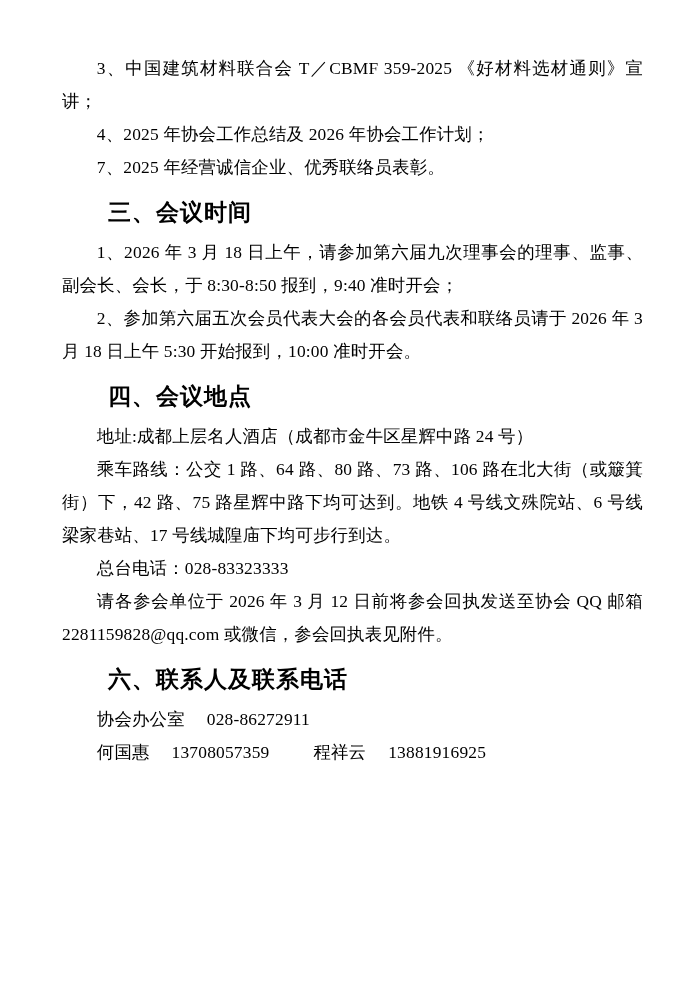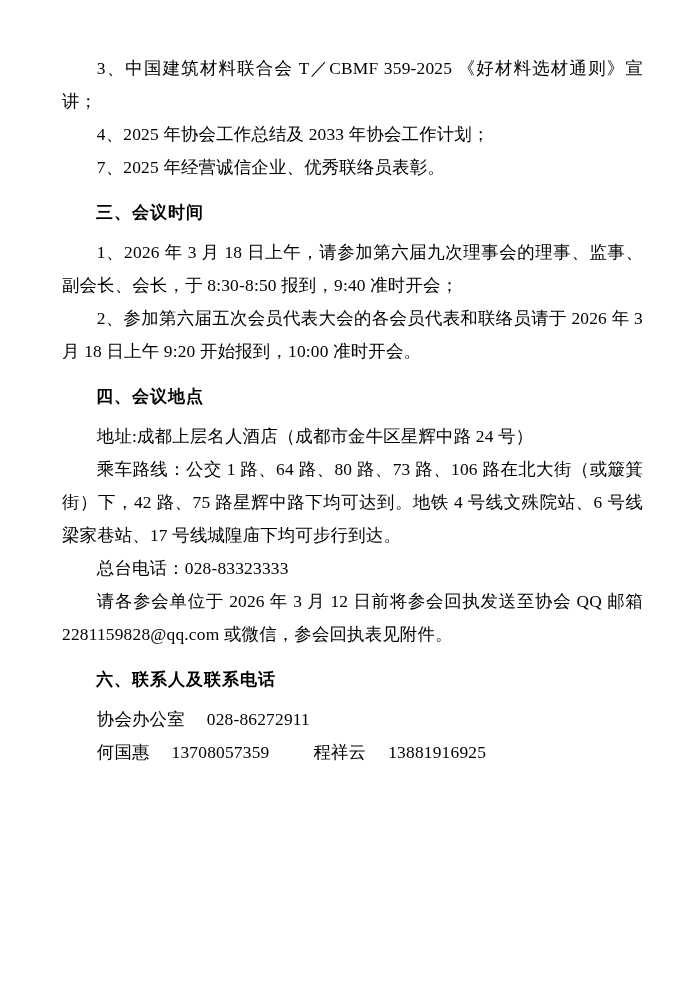--- a/index.html
+++ b/index.html
@@ -31,47 +31,47 @@
   p {
     margin: 0;
   }
   .para {
     text-indent: 2em;
     margin-bottom: 0;
   }
   .heading {
     font-family: Liberation Serif, serif;
     font-weight: bold;
-    font-size: 17px;
+    font-size: 23px;
     text-indent: 2em;
     margin-top: 12px;
     margin-bottom: 7px;
     letter-spacing: 1px;
   }
   .contact-line {
     text-indent: 2em;
   }
   .contact-line .gapper {
     display: inline-block;
     width: 22px;
   }
 </style>
 </head>
 <body>
 
 <div class="page">
   <div class="doc-body">
 
     <p class="para">3、中国建筑材料联合会 T／CBMF 359-2025 《好材料选材通则》宣讲；</p>
-    <p class="para">4、2025 年协会工作总结及 2033 年协会工作计划；</p>
+    <p class="para">4、2025 年协会工作总结及 2026 年协会工作计划；</p>
     <p class="para">7、2025 年经营诚信企业、优秀联络员表彰。</p>
 
     <h2 class="heading">三、会议时间</h2>
     <p class="para">1、2026 年 3 月 18 日上午，请参加第六届九次理事会的理事、监事、副会长、会长，于 8:30-8:50 报到，9:40 准时开会；</p>
-    <p class="para">2、参加第六届五次会员代表大会的各会员代表和联络员请于 2026 年 3 月 18 日上午 9:20 开始报到，10:00 准时开会。</p>
+    <p class="para">2、参加第六届五次会员代表大会的各会员代表和联络员请于 2026 年 3 月 18 日上午 5:30 开始报到，10:00 准时开会。</p>
 
     <h2 class="heading">四、会议地点</h2>
     <p class="para">地址:成都上层名人酒店（成都市金牛区星辉中路 24 号）</p>
     <p class="para">乘车路线：公交 1 路、64 路、80 路、73 路、106 路在北大街（或簸箕街）下，42 路、75 路星辉中路下均可达到。地铁 4 号线文殊院站、6 号线梁家巷站、17 号线城隍庙下均可步行到达。</p>
     <p class="para">总台电话：028-83323333</p>
 
     <p class="para">请各参会单位于 2026 年 3 月 12 日前将参会回执发送至协会 QQ 邮箱 2281159828@qq.com 或微信，参会回执表见附件。</p>
 
     <h2 class="heading">六、联系人及联系电话</h2>
     <p class="contact-line">

